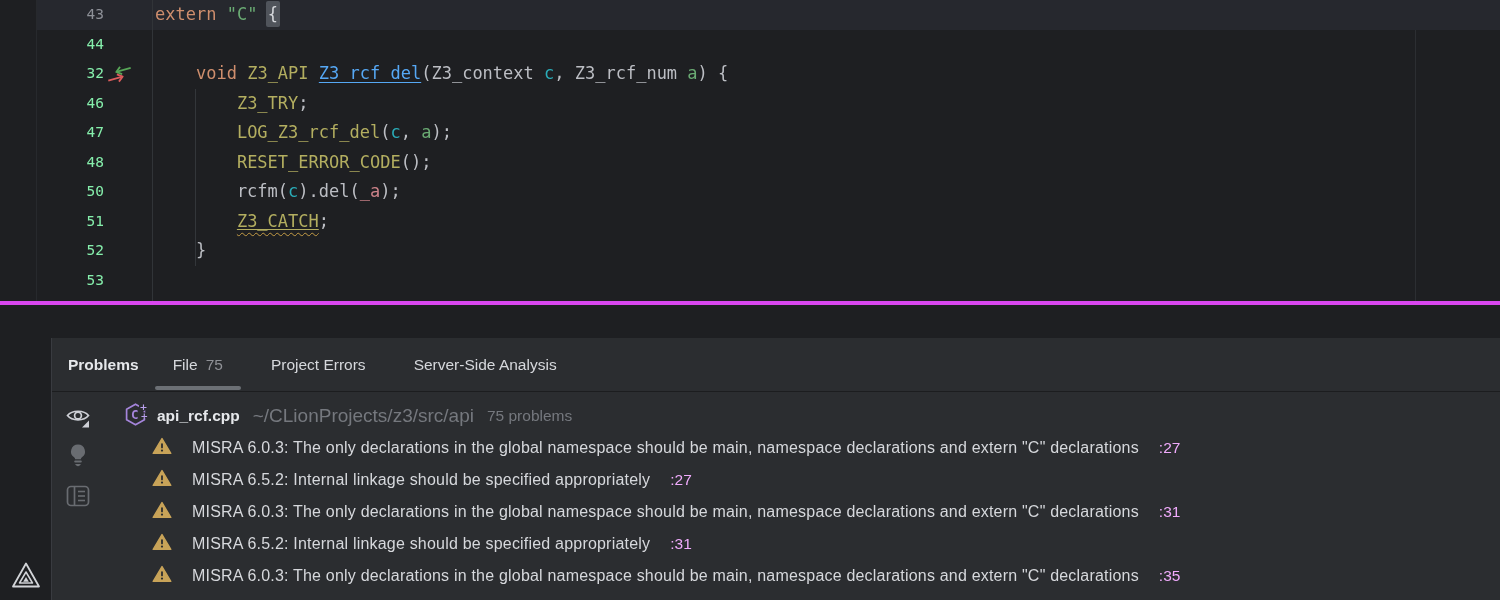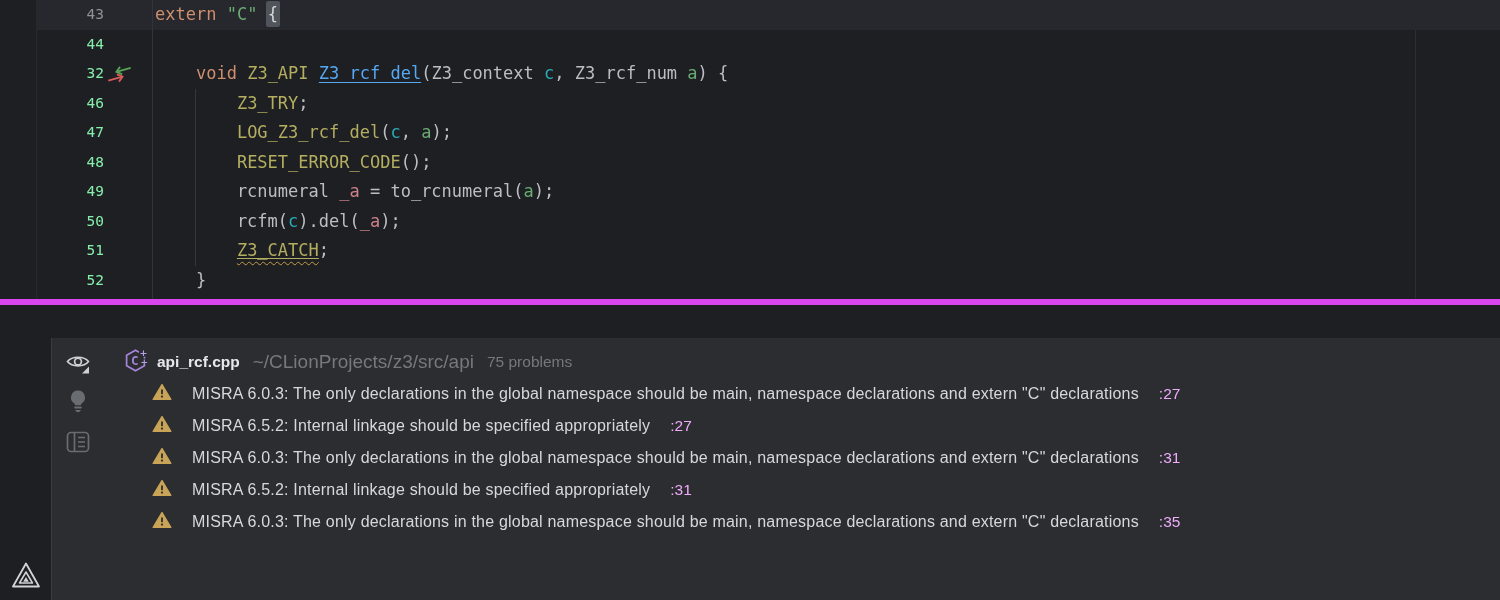--- a/index.html
+++ b/index.html
@@ -3,21 +3,21 @@
 <meta charset="utf-8">
 <style>
   * { margin:0; padding:0; box-sizing:border-box; }
   html,body { width:1500px; height:600px; overflow:hidden; background:#1e1f22;
               font-family:"Liberation Sans","DejaVu Sans",sans-serif; }
   .app { position:relative; width:1500px; height:600px; background:#1e1f22; }
 
   
   .editor-section { position:absolute; top:0; left:0; width:1500px; height:338px; background:#1e1f22; }
   .editor-viewport { position:absolute; top:0; left:0; width:1500px; height:305px; overflow:hidden;
-                     border-bottom:6px solid #d946ef; }
+                     border-bottom:4px solid #d946ef; }
   .editor-stripe { position:absolute; top:0; bottom:0; left:0; width:37px; background:#1e1f22;
                    border-right:1px solid #27292d; z-index:3; }
   .margin-guide { position:absolute; top:0; bottom:0; left:1415px; width:1px; background:#2c2e32; z-index:0; }
   .gutter-sep { position:absolute; top:0; bottom:0; left:152px; width:1px; background:#313438; z-index:2; }
   .indent-guide { position:absolute; left:195px; top:89px; height:177px; width:1px; background:#33363a; z-index:1; }
 
   .code-rows { position:absolute; left:37px; top:0; width:1463px; z-index:1;}
   .code-line { display:flex; height:29.5px; line-height:29.5px; position:relative; }
   .code-line.current { background:#26282e; }
   .gutter { flex:none; width:115px; position:relative;
@@ -122,26 +122,20 @@
             <div class="codetext"><span class="tk-d">        </span><span class="tk-m">LOG_Z3_rcf_del</span><span class="tk-d">(</span><span class="tk-pc">c</span><span class="tk-d">, </span><span class="tk-pg">a</span><span class="tk-d">);</span></div>
           </div>
           <div class="code-line">
             <div class="gutter">
               <span class="lnum">48</span>
             </div>
             <div class="codetext"><span class="tk-d">        </span><span class="tk-m">RESET_ERROR_CODE</span><span class="tk-d">();</span></div>
           </div>
           <div class="code-line">
             <div class="gutter">
-              <span class="lnum">49</span>
-            </div>
-            <div class="codetext"><span class="tk-d">        rcnumeral </span><span class="tk-v">_a</span><span class="tk-d"> = to_rcnumeral(</span><span class="tk-pg">a</span><span class="tk-d">);</span></div>
-          </div>
-          <div class="code-line">
-            <div class="gutter">
               <span class="lnum">50</span>
             </div>
             <div class="codetext"><span class="tk-d">        rcfm(</span><span class="tk-pc">c</span><span class="tk-d">).del(</span><span class="tk-v">_a</span><span class="tk-d">);</span></div>
           </div>
           <div class="code-line">
             <div class="gutter">
               <span class="lnum">51</span>
             </div>
             <div class="codetext"><span class="tk-d">        </span><span class="tk-mw"><span class="tk-mw-in">Z3_CATCH</span></span><span class="tk-d">;</span></div>
           </div>
@@ -170,20 +164,37 @@
       <span class="stripe-logo">
         <svg width="32" height="30" viewBox="0 0 32 30">
           <path d="M16 3.5 L29 26.5 H3 Z" fill="none" stroke="#d2d4d8" stroke-width="1.8" stroke-linejoin="round"></path>
           <path d="M16 12 L22.5 23 H9.5 Z" fill="none" stroke="#d2d4d8" stroke-width="1.5" stroke-linejoin="round"></path>
           <path d="M16 17 L18.8 21.8 H13.2 Z" fill="#d2d4d8"></path>
         </svg>
       </span>
     </div>
 
     <div class="panel">
+      <div class="panel-header">
+        <span class="pw-title">Problems</span>
+
+        <div class="tab active">
+          <span>File</span>
+          <span class="count">75</span>
+          <i class="pill"></i>
+        </div>
+        <div class="tab">
+          <span>Project Errors</span>
+
+        </div>
+        <div class="tab">
+          <span>Server-Side Analysis</span>
+
+        </div>
+      </div>
 
       <div class="panel-body">
         <div class="side-toolbar">
           <span class="tbtn">
             <svg width="28" height="27" viewBox="0 0 28 27">
               <path d="M3.5 12.5 C8 6.8 20 6.8 24.5 12.5 C20 18.2 8 18.2 3.5 12.5 Z" fill="none" stroke="#ced0d6" stroke-width="1.7"></path>
               <circle cx="14" cy="12.5" r="3.4" fill="none" stroke="#ced0d6" stroke-width="1.7"></circle>
               <path d="M25 17.5 L25 24.5 L18 24.5 Z" fill="#ced0d6"></path>
             </svg>
           </span>

